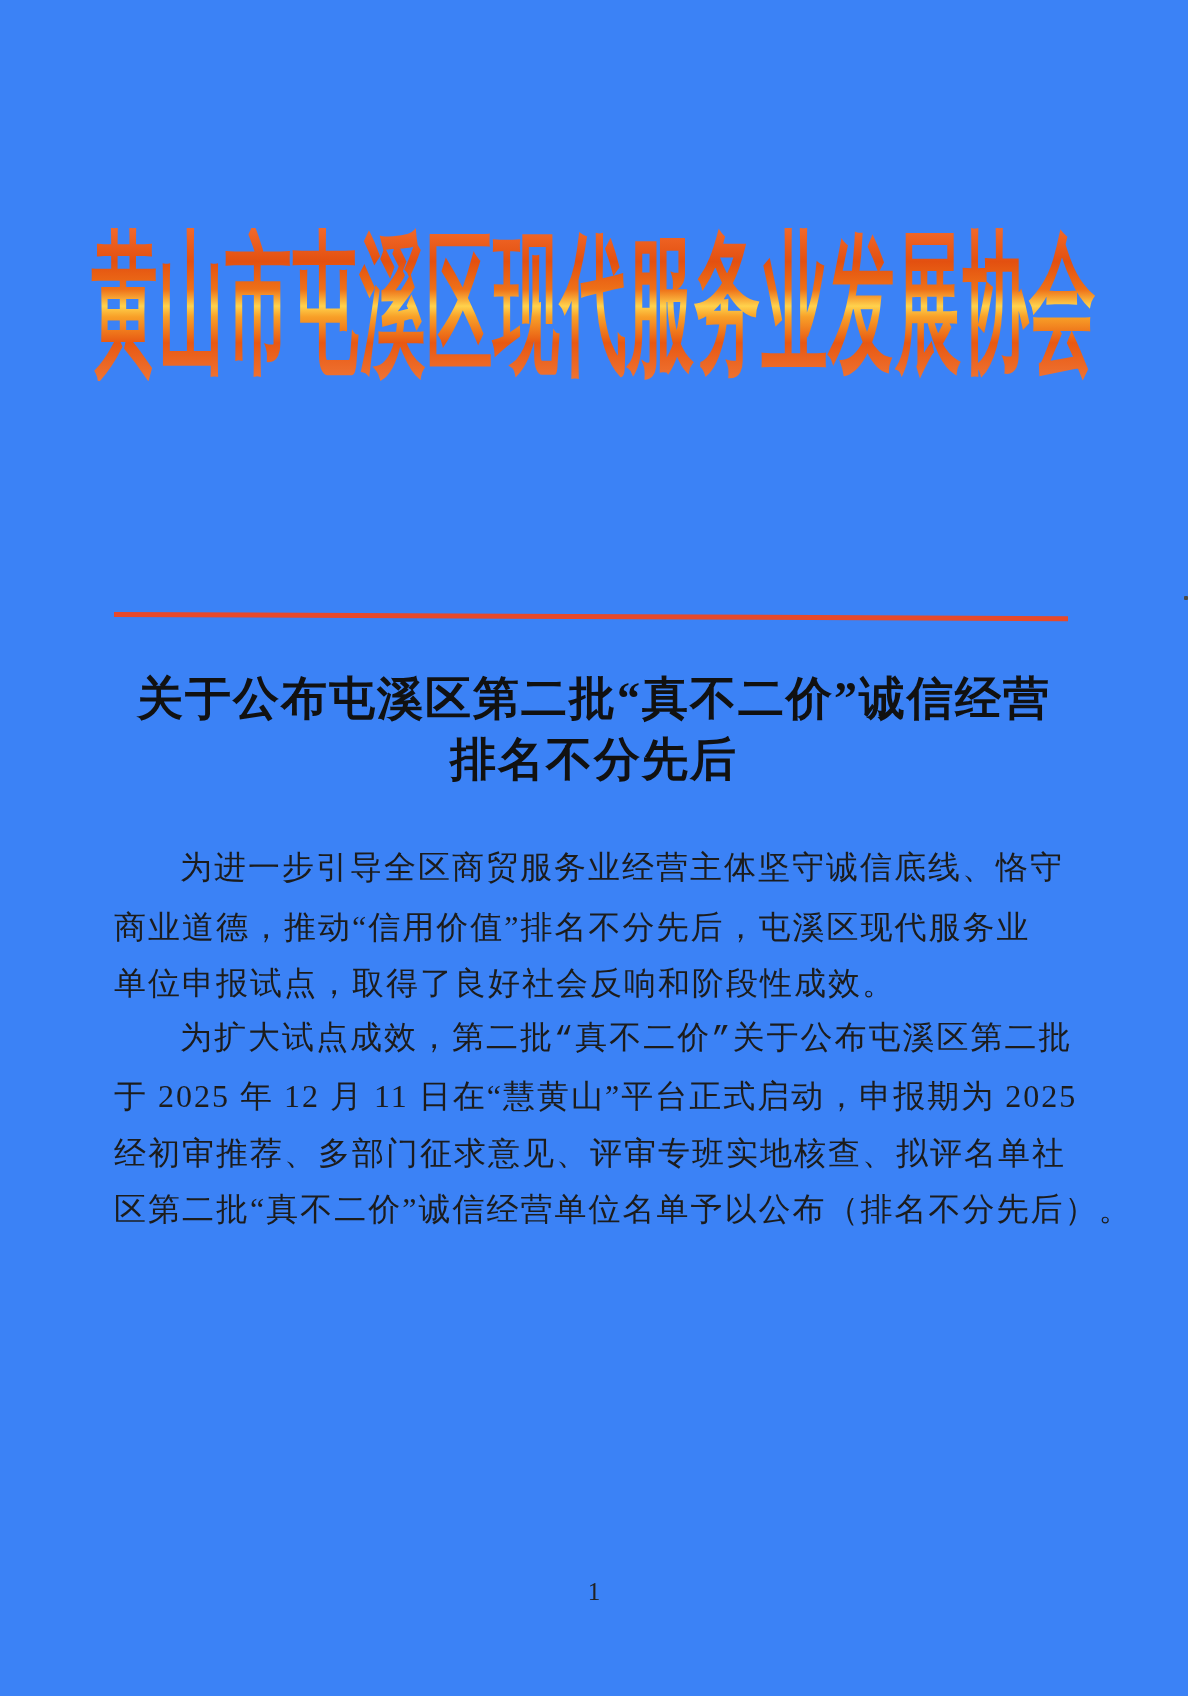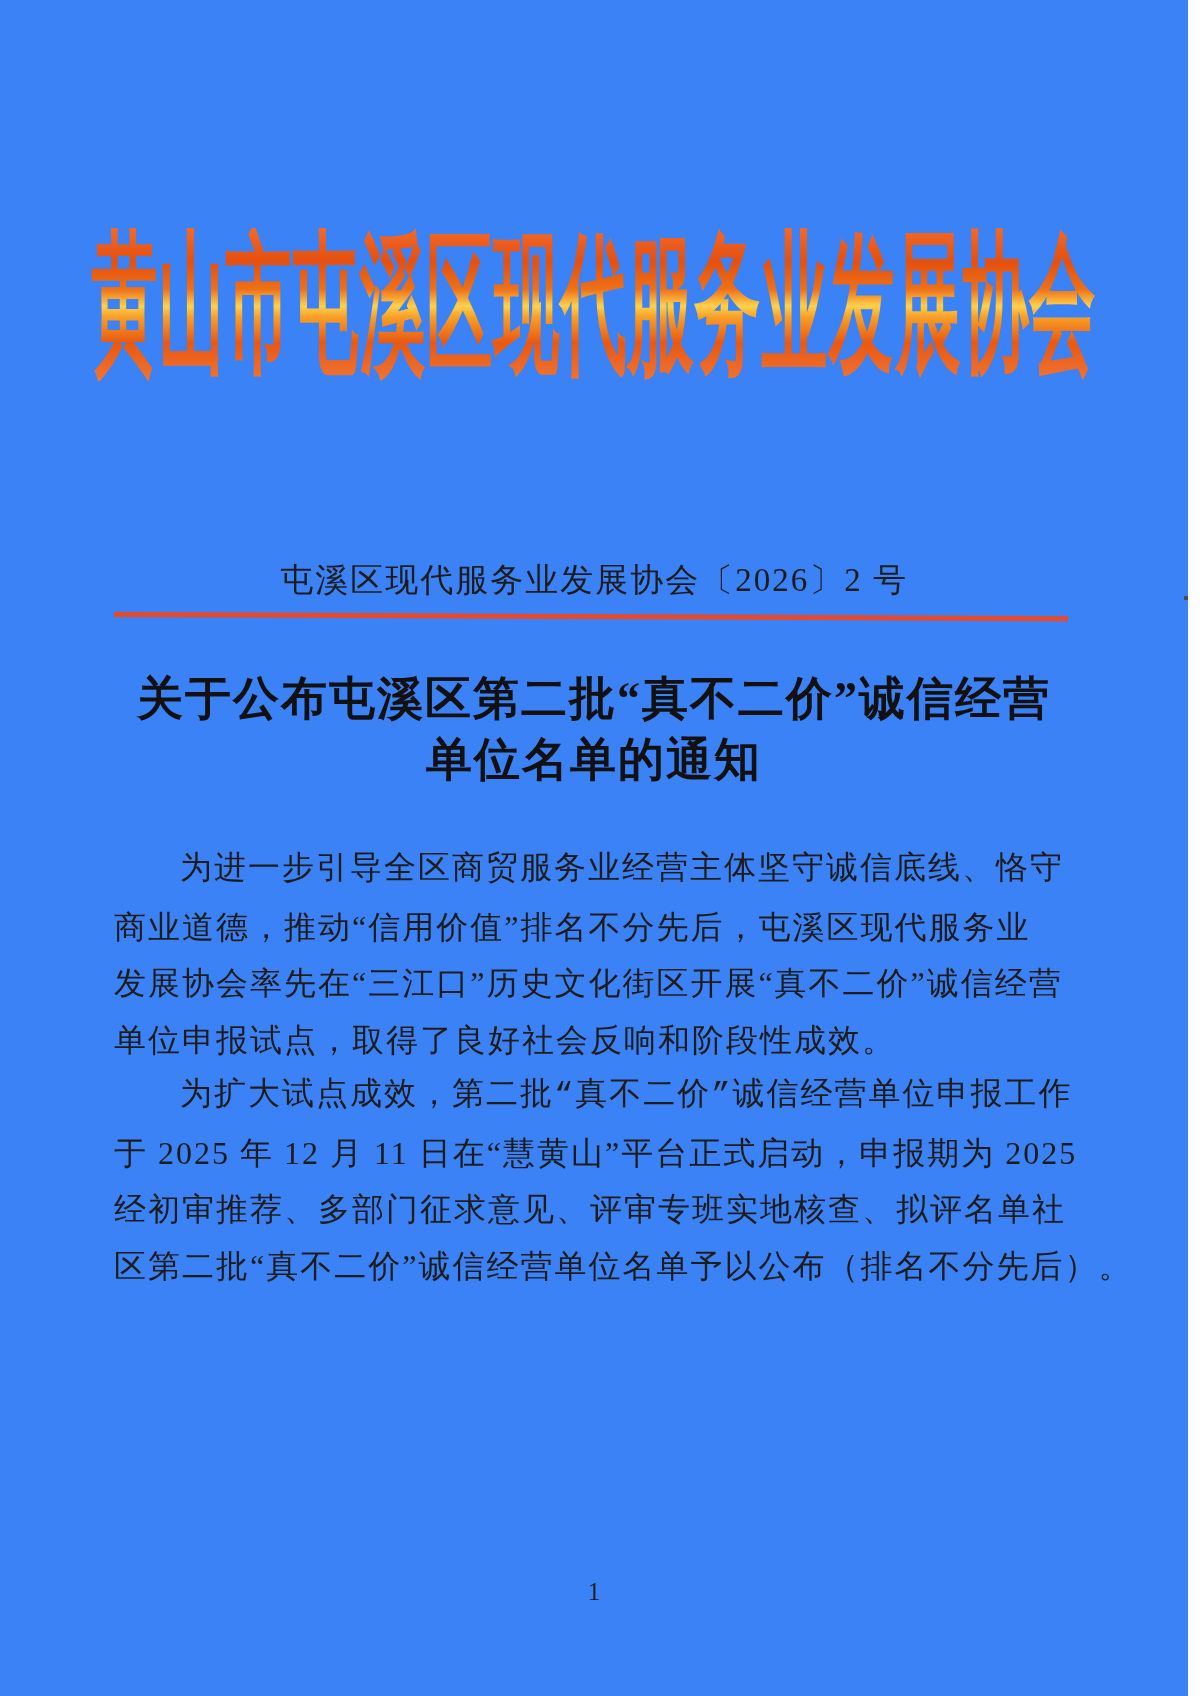--- a/index.html
+++ b/index.html
@@ -120,35 +120,33 @@
     border-radius: 1px;
   }
 </style>
 </head>
 <body>
 
 <div class="page">
 
   <div class="org-title">黄山市屯溪区现代服务业发展协会</div>
 
-  <div class="doc-number">屯溪区现代服务业发展协会〔2026〕2 号</div>
 
   <div class="red-line"></div>
 
   <h1 class="doc-title">
     <span class="title-line">关于公布屯溪区第二批“真不二价”诚信经营</span>
-    <span class="title-line">单位名单的通知</span>
+    <span class="title-line">排名不分先后</span>
   </h1>
 
   <div class="body-block">
     <div class="body-line indent">为进一步引导全区商贸服务业经营主体坚守诚信底线、恪守</div>
     <div class="body-line">商业道德，推动“信用价值”排名不分先后，屯溪区现代服务业</div>
-    <div class="body-line">发展协会率先在“三江口”历史文化街区开展“真不二价”诚信经营</div>
     <div class="body-line">单位申报试点，取得了良好社会反响和阶段性成效。</div>
-    <div class="body-line indent">为扩大试点成效，第二批“真不二价”诚信经营单位申报工作</div>
+    <div class="body-line indent">为扩大试点成效，第二批“真不二价”关于公布屯溪区第二批</div>
     <div class="body-line">于 2025 年 12 月 11 日在“慧黄山”平台正式启动，申报期为 2025</div>
     <div class="body-line">经初审推荐、多部门征求意见、评审专班实地核查、拟评名单社</div>
     <div class="body-line">区第二批“真不二价”诚信经营单位名单予以公布（排名不分先后）。</div>
   </div>
 
   <div class="speck"></div>
 
   <div class="page-number">1</div>
 
 </div>

